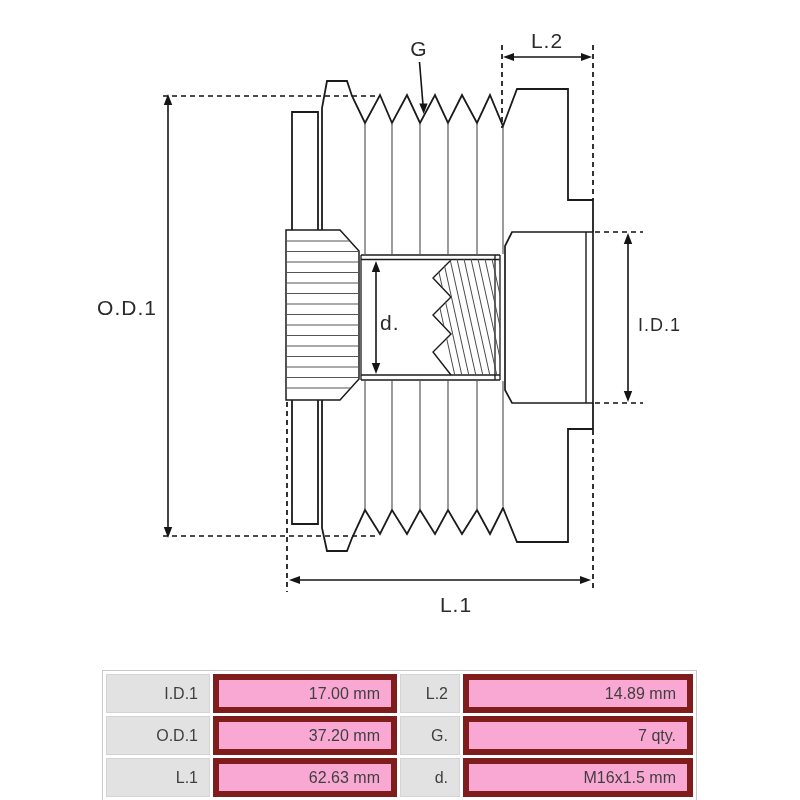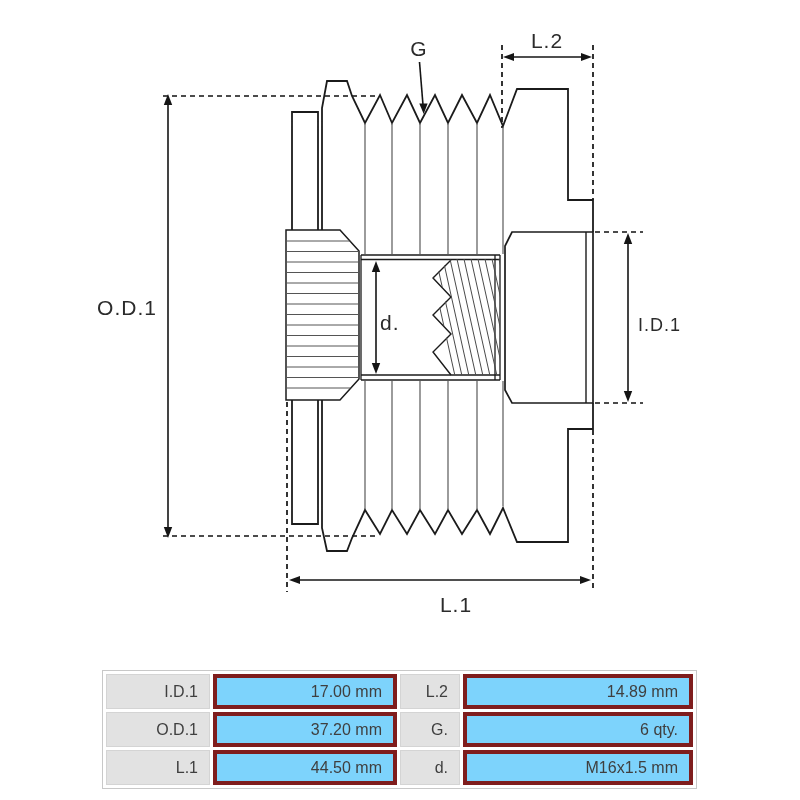--- a/index.html
+++ b/index.html
@@ -6,21 +6,21 @@
   .stage{position:relative;width:800px;height:800px;background:#ffffff;overflow:hidden;
          font-family:"Liberation Sans",sans-serif;}
   .drawing{position:absolute;left:0;top:0;}
   svg text{font-family:"Liberation Sans",sans-serif;fill:#2b2b2b;letter-spacing:1px;}
   .spec-table{position:absolute;left:102px;top:670px;width:595px;
               border:1px solid #c8c8c8;border-collapse:separate;border-spacing:3px;
               table-layout:fixed;background:#ffffff;
               font-size:16px;color:#3f3f3f;}
   .spec-table td{height:27px;text-align:right;padding:0 11px 0 0;overflow:hidden;white-space:nowrap;}
   .spec-table td.k{background:#e2e2e2;border:1px solid #d4d4d4;}
-  .spec-table td.v{background:#7dd3fc;border:4px solid #7f1d1d;padding-left:28px;}
+  .spec-table td.v{background:#f9a8d4;border:6px solid #7f1d1d;padding-left:28px;}
 </style>
 </head>
 <body>
 
 <div class="stage">
 
   <svg class="drawing" width="800" height="650" viewBox="0 0 800 650">
     <defs>
       <clipPath id="hubClip">
         <polygon points="286,230 340,230 359,251 359,379 340,400 286,400"></polygon>
@@ -167,24 +167,24 @@
       <tr>
         <td class="k">I.D.1</td>
         <td class="v">17.00 mm</td>
         <td class="k">L.2</td>
         <td class="v">14.89 mm</td>
       </tr>
       <tr>
         <td class="k">O.D.1</td>
         <td class="v">37.20 mm</td>
         <td class="k">G.</td>
-        <td class="v">6 qty.</td>
+        <td class="v">7 qty.</td>
       </tr>
       <tr>
         <td class="k">L.1</td>
-        <td class="v">44.50 mm</td>
+        <td class="v">62.63 mm</td>
         <td class="k">d.</td>
         <td class="v">M16x1.5 mm</td>
       </tr>
     </tbody>
   </table>
 
 </div>
 
 </body></html>

